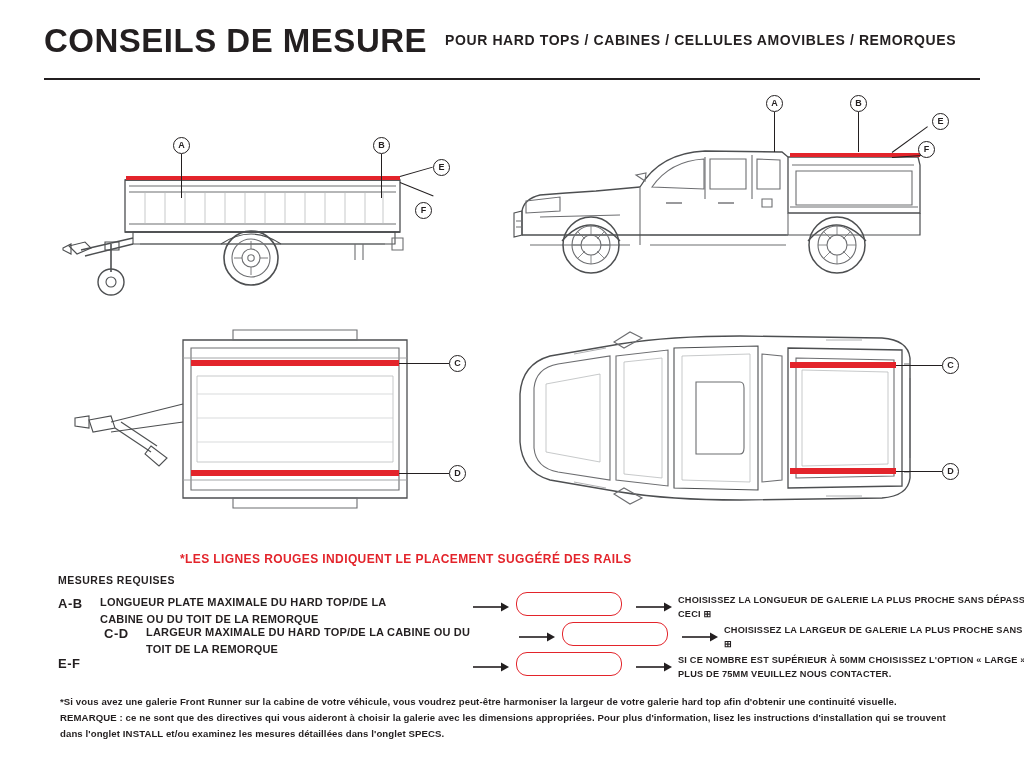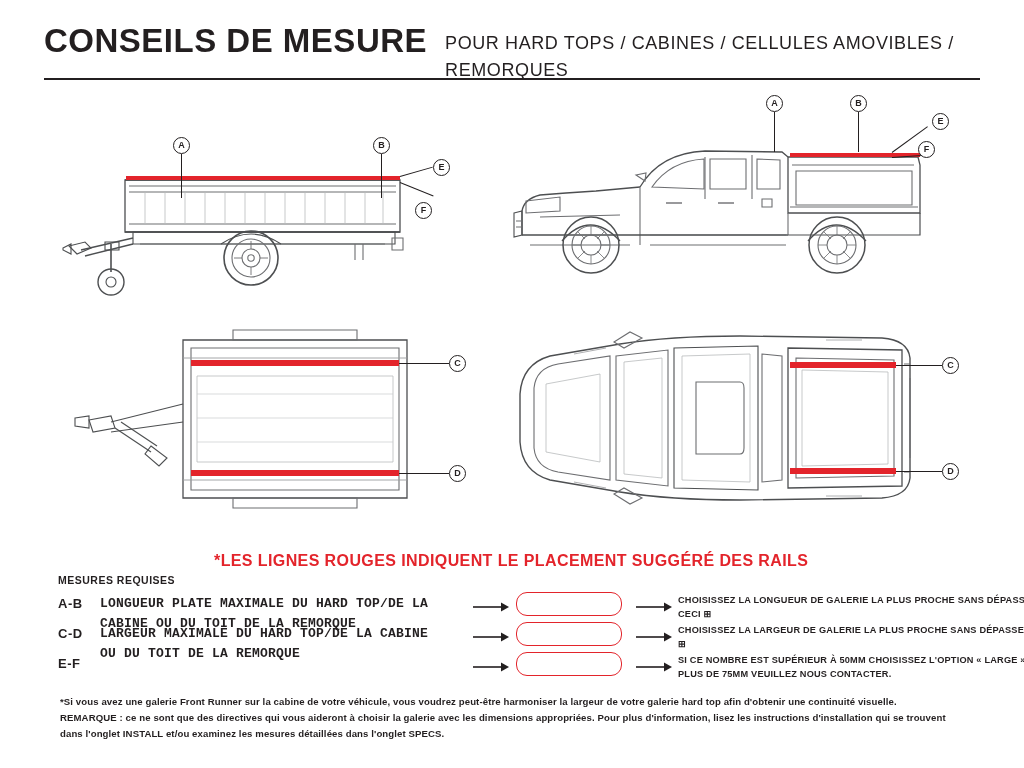--- a/index.html
+++ b/index.html
@@ -16,21 +16,21 @@
   
   .header{
     position:absolute;left:44px;top:24px;right:44px;
     display:flex;align-items:flex-start;gap:18px;
   }
   .title{
     font-size:33px;font-weight:bold;letter-spacing:.5px;
     line-height:1;white-space:nowrap;
   }
   .subtitle{
-    font-size:18px;font-weight:normal;letter-spacing:.6px;
+    font-size:14px;font-weight:bold;letter-spacing:.6px;
     line-height:1.5;padding-top:6px;max-width:520px;
   }
   .rule{
     position:absolute;left:44px;right:44px;top:78px;
     height:2px;background:#231f20;
   }
 
   
   .callout{
     position:absolute;width:17px;height:17px;border-radius:50%;
@@ -44,30 +44,30 @@
 
   svg{display:block;}
 
   
   .mes-head{
     position:absolute;left:58px;top:552px;
     font-size:10.5px;font-weight:bold;letter-spacing:.5px;margin-top:22px;
   }
   .mes-note{
     position:absolute;left:180px;top:552px;
-    font-size:16px;font-weight:bold;letter-spacing:.4px;color:#e3242b;margin-left:34px;
+    font-size:12px;font-weight:bold;letter-spacing:.4px;color:#e3242b;
   }
   .row{position:absolute;left:58px;right:40px;height:44px;}
   .row .code{
     position:absolute;left:0;top:6px;width:40px;
     font-size:13px;font-weight:bold;letter-spacing:.5px;
   }
   .row .desc{
     position:absolute;left:42px;top:4px;width:330px;
-    font-size:13px;font-weight:bold;line-height:1.5;letter-spacing:.2px;font-family:Liberation Mono, monospace;
+    font-size:11px;font-weight:bold;line-height:1.5;letter-spacing:.2px;
   }
   .row .arrow1{position:absolute;left:415px;top:12px;}
   .row .pill{
     position:absolute;left:458px;top:2px;width:104px;height:22px;
     border:1.6px solid #e3242b;border-radius:11px;background:#fff;
   }
   .row .arrow2{position:absolute;left:578px;top:12px;}
   .row .result{
     position:absolute;left:620px;top:4px;width:380px;
     font-size:9.2px;font-weight:bold;line-height:1.5;letter-spacing:.2px;
@@ -306,21 +306,21 @@
     <div class="pill" placeholder=""></div>
     <div class="arrow2 arrow">
       <svg width="36" height="10" viewBox="0 0 36 10">
           <path d="M0 5 L28 5" stroke="#231f20" stroke-width="1.6"></path>
           <path d="M28 0.5 L36 5 L28 9.5 Z" fill="#231f20"></path>
         </svg>
     </div>
     <div class="result">CHOISISSEZ LA LONGUEUR DE GALERIE LA PLUS PROCHE SANS DÉPASSER CECI ⊞</div>
   </div>
 
-  <div class="row" style="top:620px;">
+  <div class="row" style="top:620px;margin-left:46px;">
     <div class="code">C-D</div>
     <div class="desc">LARGEUR MAXIMALE DU HARD TOP/DE LA CABINE OU DU TOIT DE LA REMORQUE</div>
     <div class="arrow1 arrow">
       <svg width="36" height="10" viewBox="0 0 36 10">
           <path d="M0 5 L28 5" stroke="#231f20" stroke-width="1.6"></path>
           <path d="M28 0.5 L36 5 L28 9.5 Z" fill="#231f20"></path>
         </svg>
     </div>
     <div class="pill" placeholder=""></div>
     <div class="arrow2 arrow">

